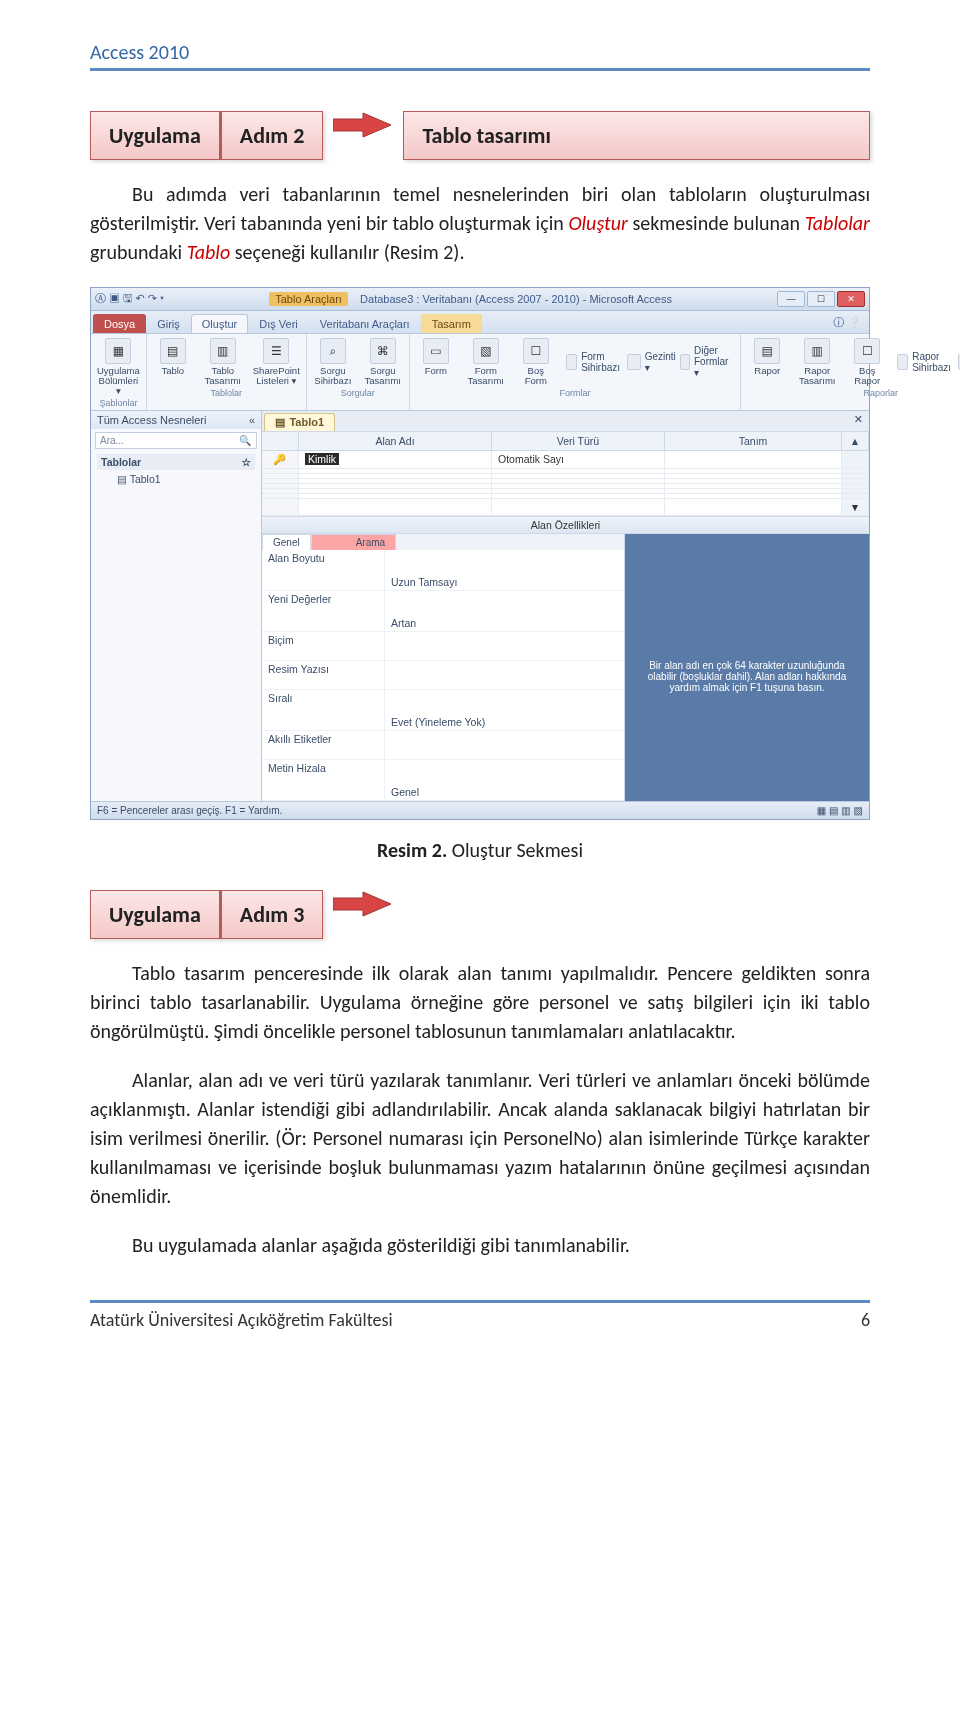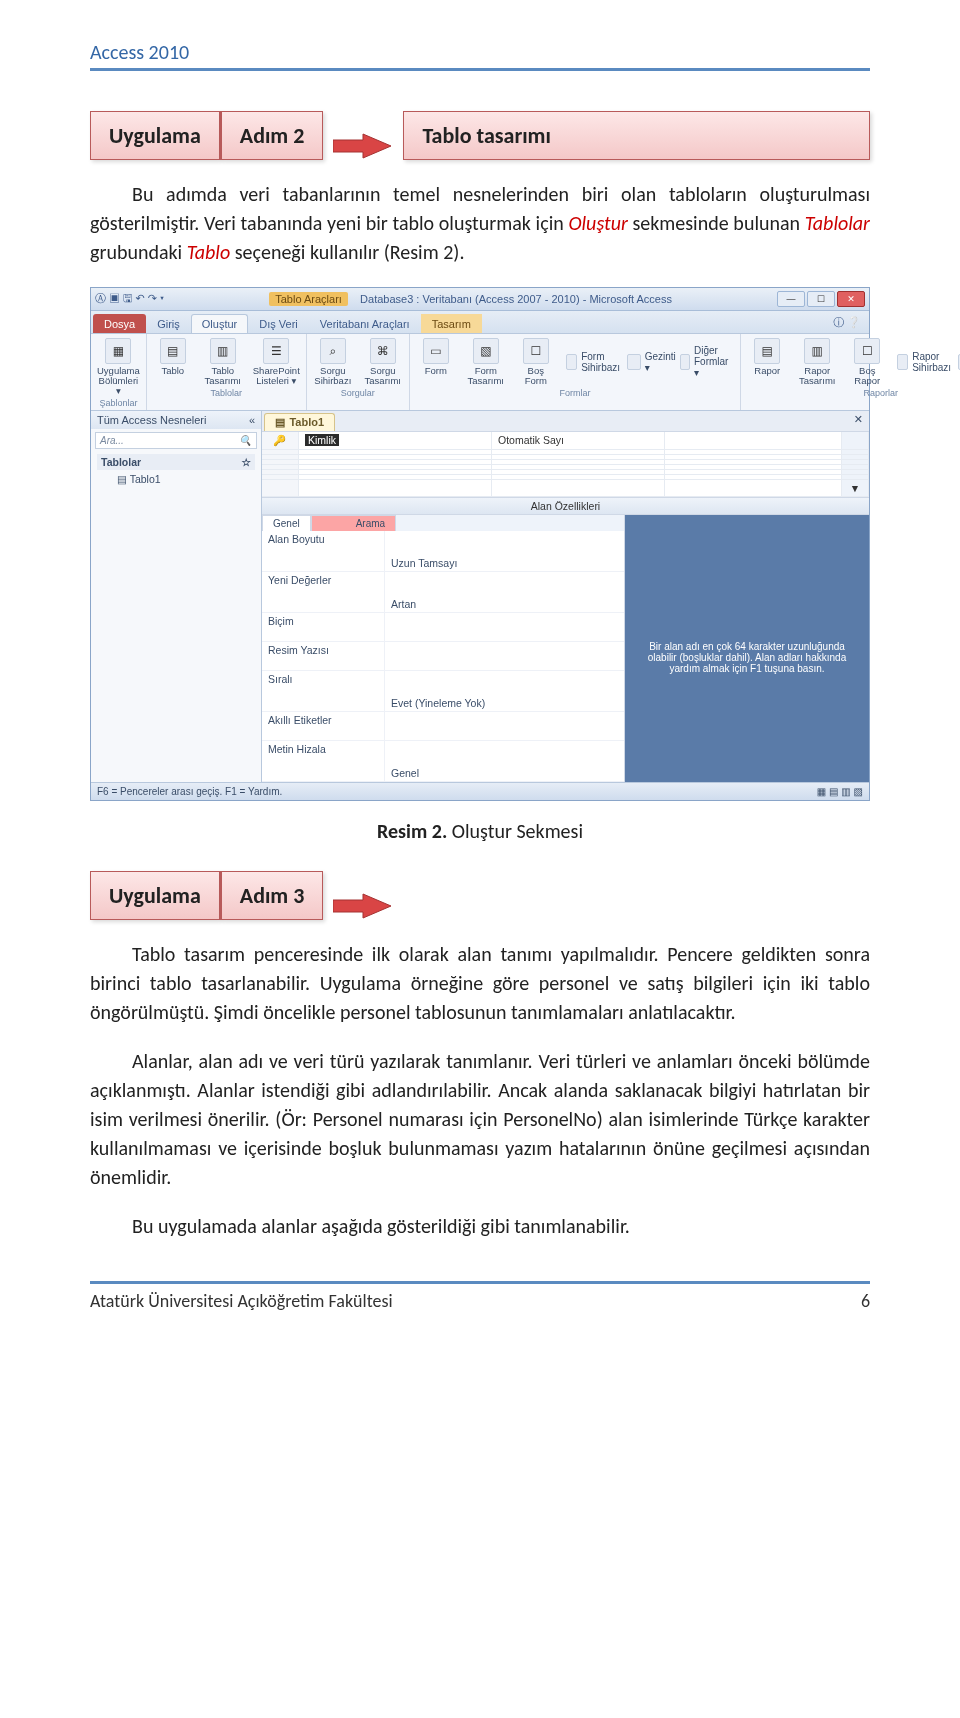--- a/index.html
+++ b/index.html
@@ -1,19 +1,19 @@
 <!DOCTYPE html>
 <html><head>
 <meta charset="utf-8">
 <style>
   body { margin:0; font-family: Calibri, Arial, sans-serif; background:#fff; color:#222; }
   .page { width:960px; margin:0 auto; padding:40px 90px 40px 90px; box-sizing:border-box; }
   .hdr-title { color:#3467a6; font-size:20px; }
   .hdr-rule { height:3px; background:#5a8ac0; margin-top:4px; margin-bottom:40px; }
-  .callout-row { display:flex; align-items:flex-end; margin-bottom:20px; }
+  .callout-row { display:flex; align-items:flex-start; margin-bottom:20px; }
   .callout-box { border:1px solid #b85a5a; background:linear-gradient(#fde7e7,#f4c8c8); padding:10px 18px; font-weight:bold; font-size:22px; box-shadow:2px 2px 4px rgba(0,0,0,0.15); display:flex; align-items:center; }
   .callout-step { border-left:2px solid #b85a5a; margin-left:0; padding:10px 18px; font-weight:bold; font-size:22px; background:linear-gradient(#fde7e7,#f4c8c8); border:1px solid #b85a5a; border-left:2px solid #b85a5a; box-shadow:2px 2px 4px rgba(0,0,0,0.15); display:flex; align-items:center; }
   .arrow-box { display:flex; align-items:center; padding:0 10px; }
   .callout-target { flex:1; border:1px solid #b85a5a; background:linear-gradient(#fde7e7,#f4c8c8); padding:10px 18px; font-weight:bold; font-size:22px; box-shadow:2px 2px 4px rgba(0,0,0,0.15); display:flex; align-items:center; }
   .para { font-size:20px; line-height:1.45; margin:10px 0 20px 0; text-align:justify; text-indent:42px; }
   .ital { color:#cc0000; font-style:italic; }
   .fig-caption { text-align:center; font-size:20px; margin:18px 0 28px 0; }
   .fig-caption b { font-weight:bold; }
   
   .access-window { border:1px solid #8aa5c8; background:#dfe7f0; font-family:"Segoe UI",Tahoma,sans-serif; font-size:11px; color:#333; margin:8px 0 6px 0; }
@@ -35,21 +35,21 @@
   .ritm { display:flex; flex-direction:column; align-items:center; gap:2px; min-width:40px; }
   .ritm .icn { width:24px; height:24px; background:#e8edf5; border:1px solid #c4d0e0; border-radius:2px; display:flex; align-items:center; justify-content:center; font-size:12px; }
   .ritm .lbl { font-size:9.5px; text-align:center; line-height:1.05; color:#3a4d68; }
   .ritm-stack { display:flex; flex-direction:row; gap:2px; }
   .ritm-row { display:flex; align-items:center; gap:4px; font-size:10px; color:#3a4d68; }
   .ritm-row .icn-s { width:14px; height:14px; background:#e8edf5; border:1px solid #c4d0e0; border-radius:2px; }
   .rgroup-caption { font-size:9px; color:#6f86a5; text-align:center; margin-top:2px; }
   .content-row { display:flex; background:#fff; }
   .navpane { width:170px; border-right:1px solid #b8c8dd; background:#f6f8fb; display:flex; flex-direction:column; }
   .navhdr { background:linear-gradient(#eef3fa,#dde6f2); padding:3px 6px; font-size:11px; color:#3a4d68; display:flex; justify-content:space-between; align-items:center; }
-  .navsearch { border:1px solid #c4d0e0; margin:3px 4px; font-size:10px; padding:2px 4px; background:#fff; display:flex; justify-content:space-between; font-style:italic; color:#7a8aa0; }
+  .navsearch { border:1px solid #c4d0e0; margin:3px 4px; font-size:10px; padding:2px 4px; background:#fff; display:flex; justify-content:space-between; color:#7a8aa0; }
   .navgroup { padding:2px 6px; }
   .navgroup-h { font-weight:bold; font-size:10.5px; color:#3a4d68; display:flex; justify-content:space-between; background:#e8edf5; padding:2px 4px; }
   .navitem { padding:3px 4px 3px 20px; font-size:10.5px; color:#3a4d68; }
   .workarea { flex:1; display:flex; flex-direction:column; }
   .obj-tabs { display:flex; background:#e8edf5; border-bottom:1px solid #cfd8e6; }
   .obj-tab { background:#fff7da; border:1px solid #d6c38a; border-bottom:none; padding:2px 10px; font-size:11px; font-weight:bold; color:#6b5a2a; border-radius:3px 3px 0 0; margin:2px 0 0 2px; display:flex; gap:4px; align-items:center; }
   .grid-headers { display:flex; background:#eef3fa; border-bottom:1px solid #cfd8e6; font-size:10.5px; color:#3a4d68; }
   .gh { border-right:1px solid #cfd8e6; padding:3px 6px; text-align:center; }
   .gh.sel { width:24px; }
   .gh.name { flex:0 0 180px; }
@@ -251,20 +251,27 @@
       </div>
       <div class="workarea">
         <div class="obj-tabs">
           <div class="obj-tab">
               <span>▤</span>
               <span>Tablo1</span>
             </div>
           <div style="flex:1"></div>
           <div style="padding:2px 6px;color:#3a4d68">✕</div>
         </div>
+        <div class="grid-headers">
+          <div class="gh sel"></div>
+          <div class="gh name">Alan Adı</div>
+          <div class="gh type">Veri Türü</div>
+          <div class="gh desc">Tanım</div>
+          <div class="gh" style="width:14px">▲</div>
+        </div>
         <div class="grid-row">
           <div class="gc sel"><span class="keyicon">🔑</span></div>
           <div class="gc name"><span class="sel-field">Kimlik</span></div>
           <div class="gc type">Otomatik Sayı</div>
           <div class="gc desc"></div>
           <div class="gc" style="width:14px;background:#eef3fa"></div>
         </div>
         <div class="grid-row">
             <div class="gc sel"></div>
             <div class="gc name"></div>

